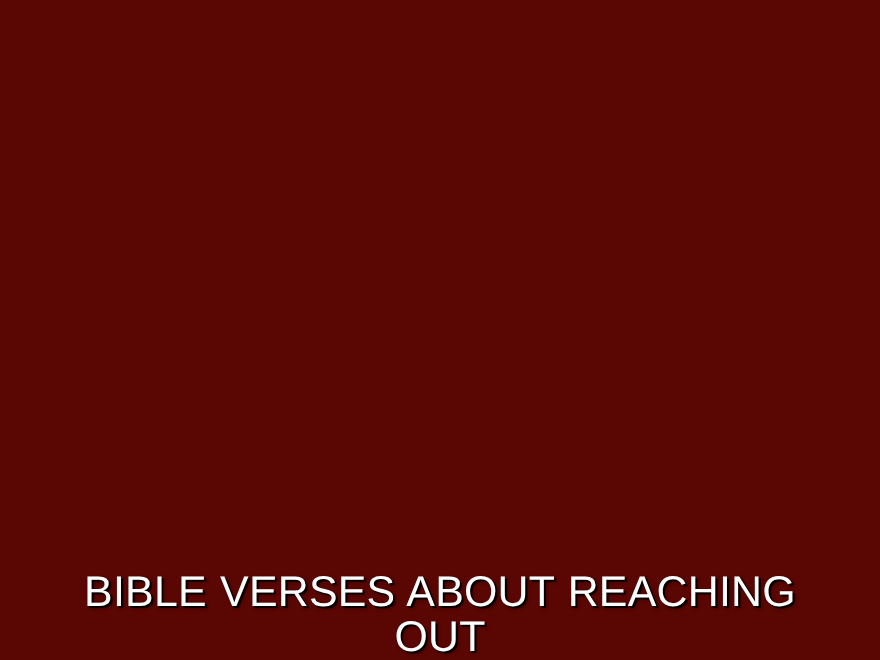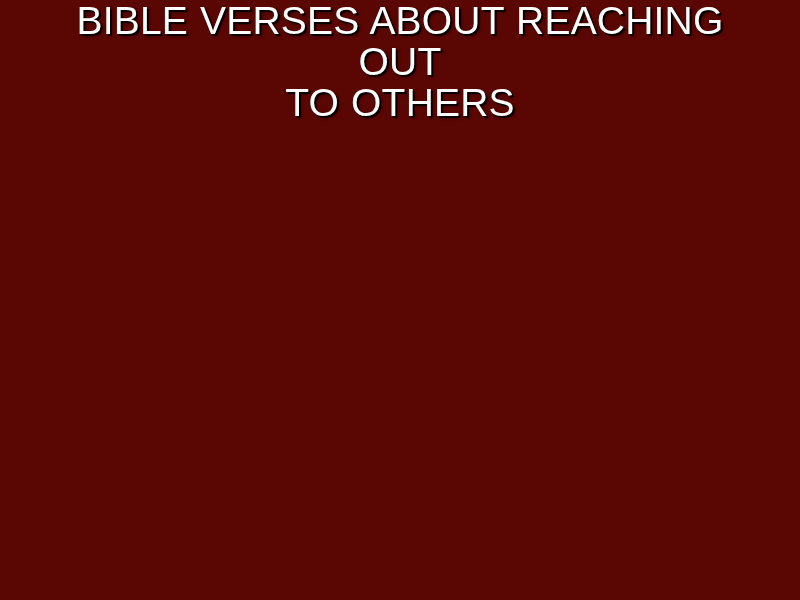--- a/index.html
+++ b/index.html
@@ -14,21 +14,21 @@
     overflow: hidden;
     font-family: "Liberation Sans", sans-serif;
   }
 
   #hero-banner {
     position: relative;
     width: 800px;
     height: 600px;
     box-sizing: border-box;
     display: flex;
-    align-items: flex-start;
+    align-items: flex-end;
     justify-content: center;
     background-color: #5a0603;
   }
 
   #hero-title {
     margin: 0;
     padding: 0 40px;
     box-sizing: border-box;
     width: 100%;
     text-align: center;
@@ -50,16 +50,15 @@
     display: block;
   }
 </style>
 </head>
 <body>
 
 <div id="hero-banner">
 
   <h1 id="hero-title">
     <span class="title-line">BIBLE VERSES ABOUT REACHING OUT</span>
-    <span class="title-line">TO OTHERS</span>
   </h1>
 
 </div>
 
 </body></html>

